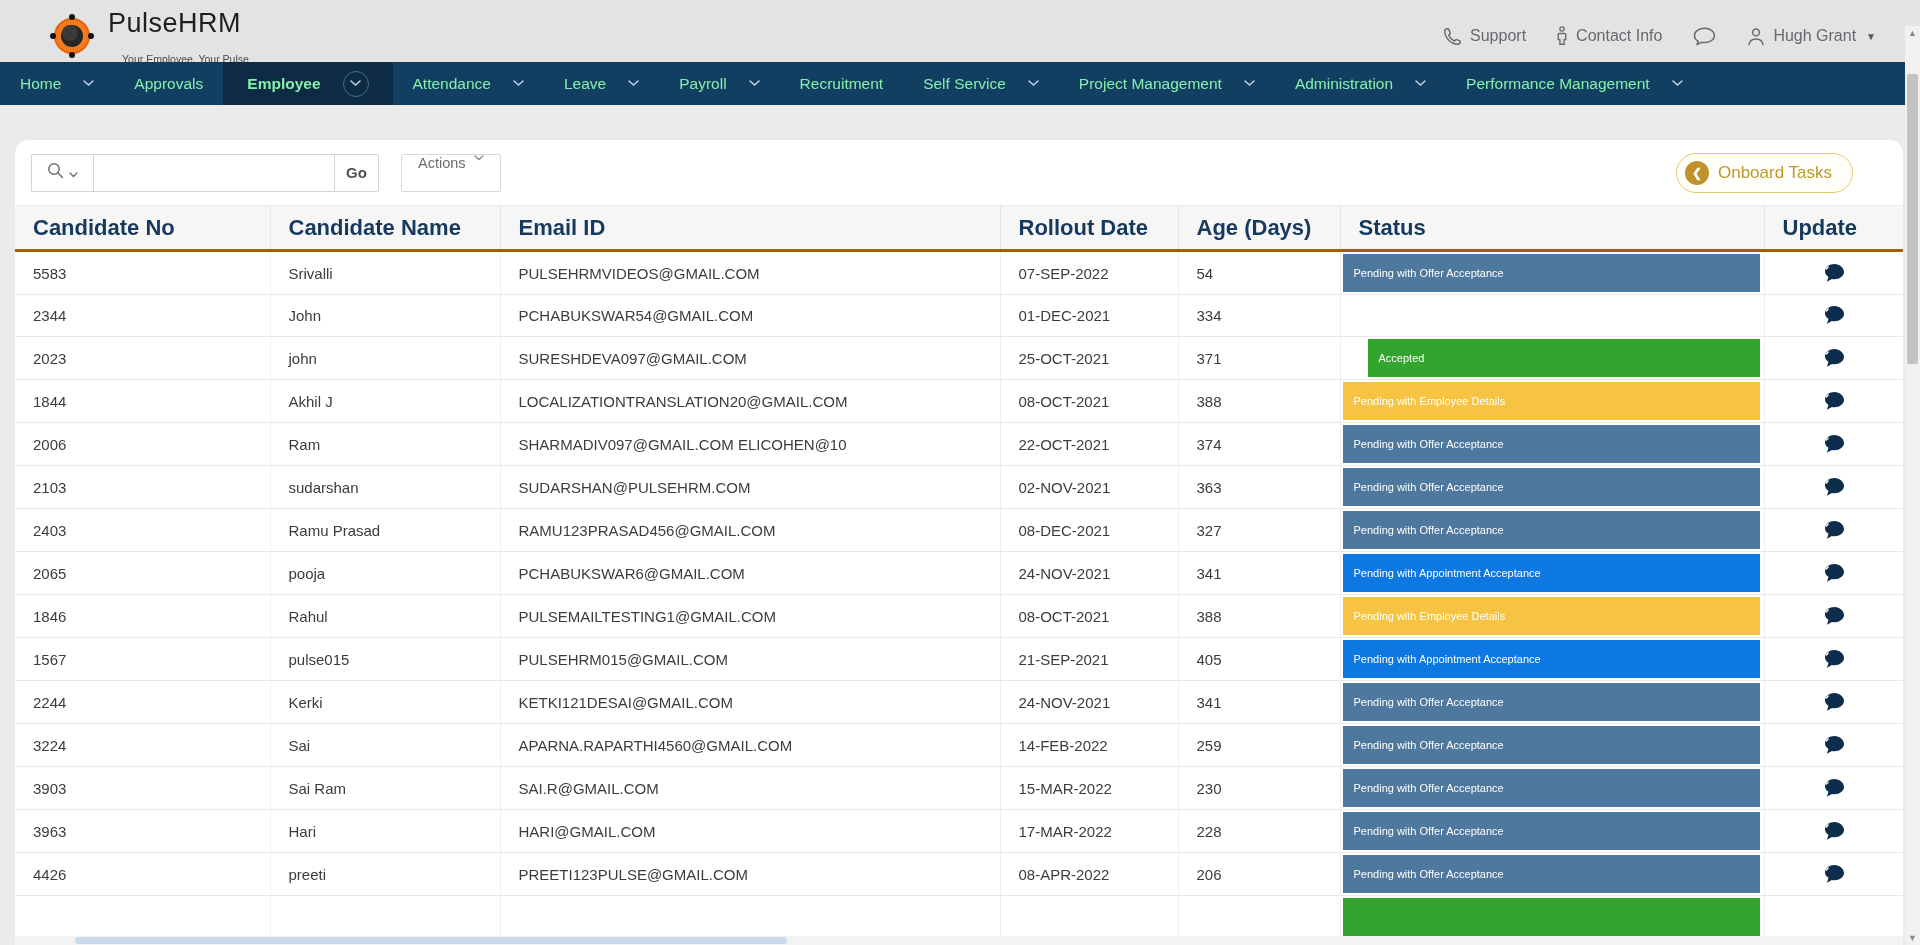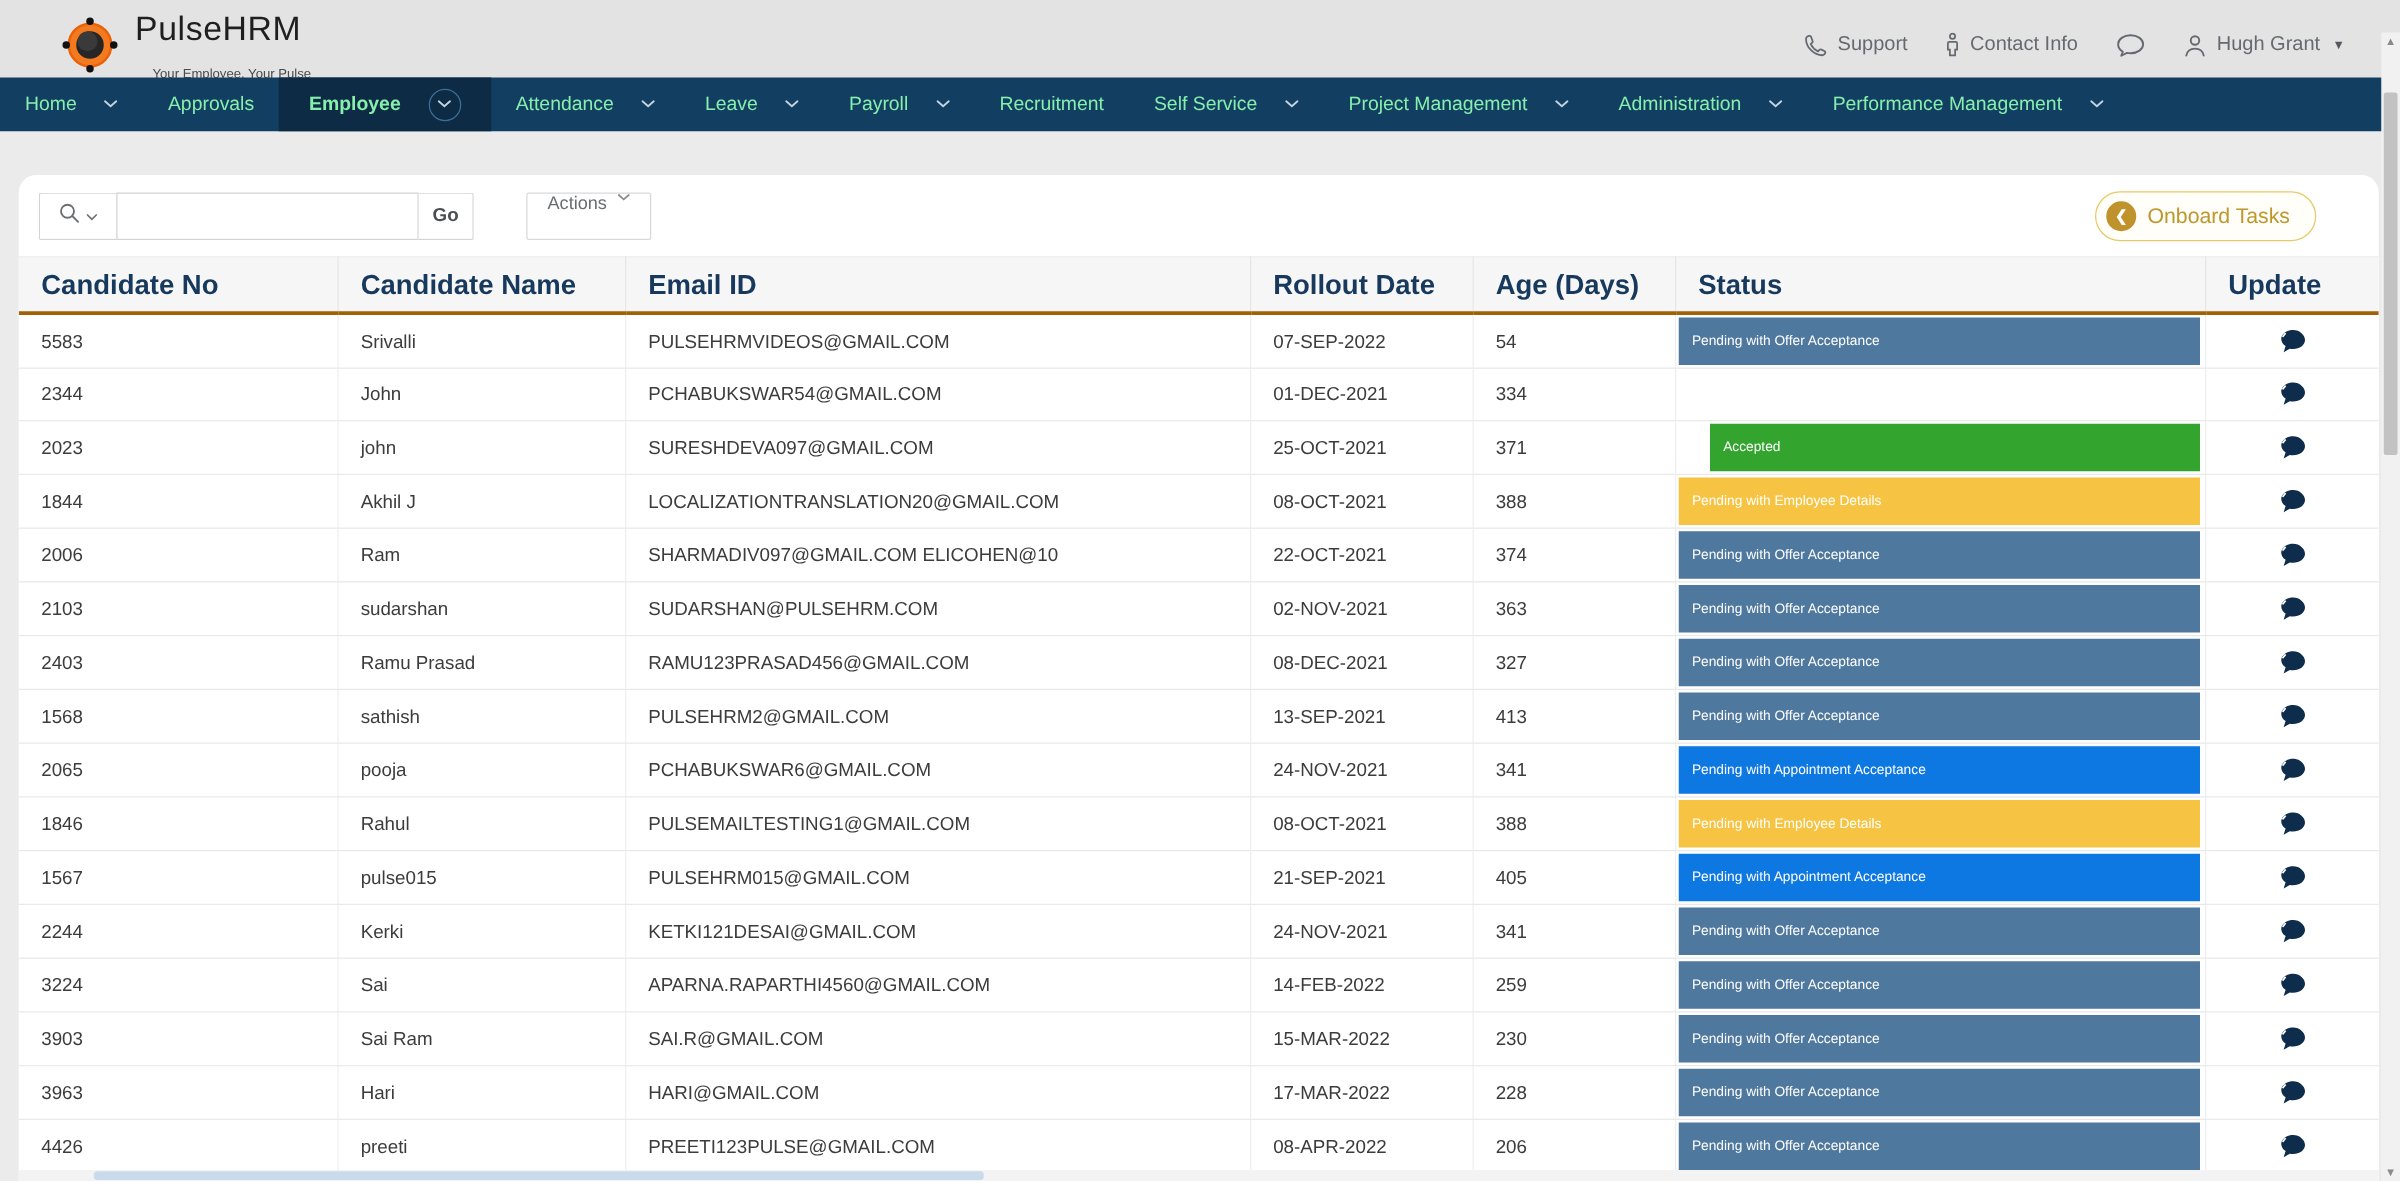--- a/index.html
+++ b/index.html
@@ -27,21 +27,21 @@
   .nav-item .caret { color:#c6d3de; display:flex; align-items:center; }
   .nav-item.active { background:#0d2b44; font-weight:bold; padding:0 24px; }
   .caret-circle { width:26px; height:26px; border:1px solid #3e6e96; border-radius:50%;
     display:flex; align-items:center; justify-content:center; }
 
   
   .card { position:absolute; left:15px; top:140px; width:1888px; height:805px;
     background:#fff; border-radius:14px 14px 0 0; overflow:hidden; }
 
   
-  .toolbar { height:65px; display:flex; align-items:center; padding:0 24px 0 16px;gap:20px; }
+  .toolbar { height:65px; display:flex; align-items:center; padding:0 24px 0 16px; }
   .search-group { display:flex; align-items:stretch; height:38px; }
   .search-btn { width:62px; background:#fff; border:1px solid #d4d4d4; border-right:none;
     border-radius:2px 0 0 2px; display:flex; align-items:center; justify-content:center; gap:5px; cursor:pointer; }
   .search-input { width:242px; height:38px; border:1px solid #d4d4d4; border-radius:0;
     font-size:14px; padding:0 8px; outline:none; }
   .go-btn { width:44px; background:#fff; border:1px solid #d4d4d4; border-left:none;
     border-radius:0 2px 2px 0; font-weight:bold; font-size:15px; color:#4c4f52; cursor:pointer; }
   .actions-btn { margin-left:22px; height:38px; padding:0 16px; background:#fff;
     border:1px solid #d9d9d9; border-radius:2px; color:#6a6d70; font-size:14.5px;
     display:flex; align-items:flex-start; gap:8px; cursor:pointer; }
@@ -365,34 +365,20 @@
           <td>327</td>
           <td class="status-cell">
             <div class="badge" style="background: rgb(79, 120, 158);">Pending with Offer Acceptance</div>
           </td>
           <td class="upd-cell"><button class="upd-btn"><svg width="23" height="21" viewBox="0 0 23 21">
                 <path d="M12.5 1C7.3 1 3 4.2 3 8.2c0 2.3 1.4 4.3 3.5 5.6l-1.6 5 5-2.9c.85.2 1.7.3 2.6.3 5.2 0 9.5-3.2 9.5-7.2S17.7 1 12.5 1z" fill="#0e2c4b"></path>
                 <path d="M6.5 3.5L4 6.5" stroke="#fff" stroke-width="1.3"></path>
               </svg></button></td>
         </tr>
         <tr>
-          <td>1568</td>
-          <td>sathish</td>
-          <td>PULSEHRM2@GMAIL.COM</td>
-          <td>13-SEP-2021</td>
-          <td>413</td>
-          <td class="status-cell">
-            <div class="badge" style="background: rgb(79, 120, 158);">Pending with Offer Acceptance</div>
-          </td>
-          <td class="upd-cell"><button class="upd-btn"><svg width="23" height="21" viewBox="0 0 23 21">
-                <path d="M12.5 1C7.3 1 3 4.2 3 8.2c0 2.3 1.4 4.3 3.5 5.6l-1.6 5 5-2.9c.85.2 1.7.3 2.6.3 5.2 0 9.5-3.2 9.5-7.2S17.7 1 12.5 1z" fill="#0e2c4b"></path>
-                <path d="M6.5 3.5L4 6.5" stroke="#fff" stroke-width="1.3"></path>
-              </svg></button></td>
-        </tr>
-        <tr>
           <td>2065</td>
           <td>pooja</td>
           <td>PCHABUKSWAR6@GMAIL.COM</td>
           <td>24-NOV-2021</td>
           <td>341</td>
           <td class="status-cell">
             <div class="badge" style="background: rgb(13, 120, 226);">Pending with Appointment Acceptance</div>
           </td>
           <td class="upd-cell"><button class="upd-btn"><svg width="23" height="21" viewBox="0 0 23 21">
                 <path d="M12.5 1C7.3 1 3 4.2 3 8.2c0 2.3 1.4 4.3 3.5 5.6l-1.6 5 5-2.9c.85.2 1.7.3 2.6.3 5.2 0 9.5-3.2 9.5-7.2S17.7 1 12.5 1z" fill="#0e2c4b"></path>

